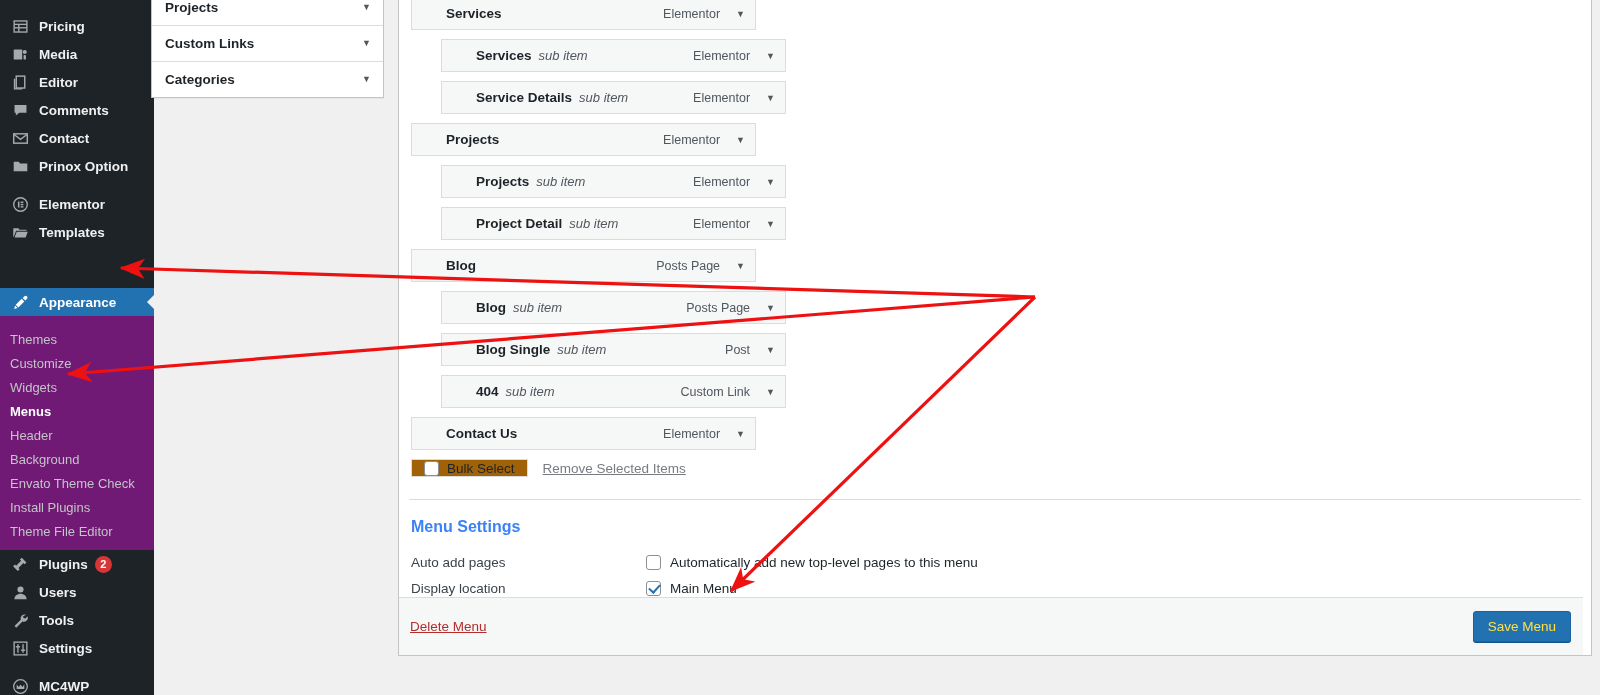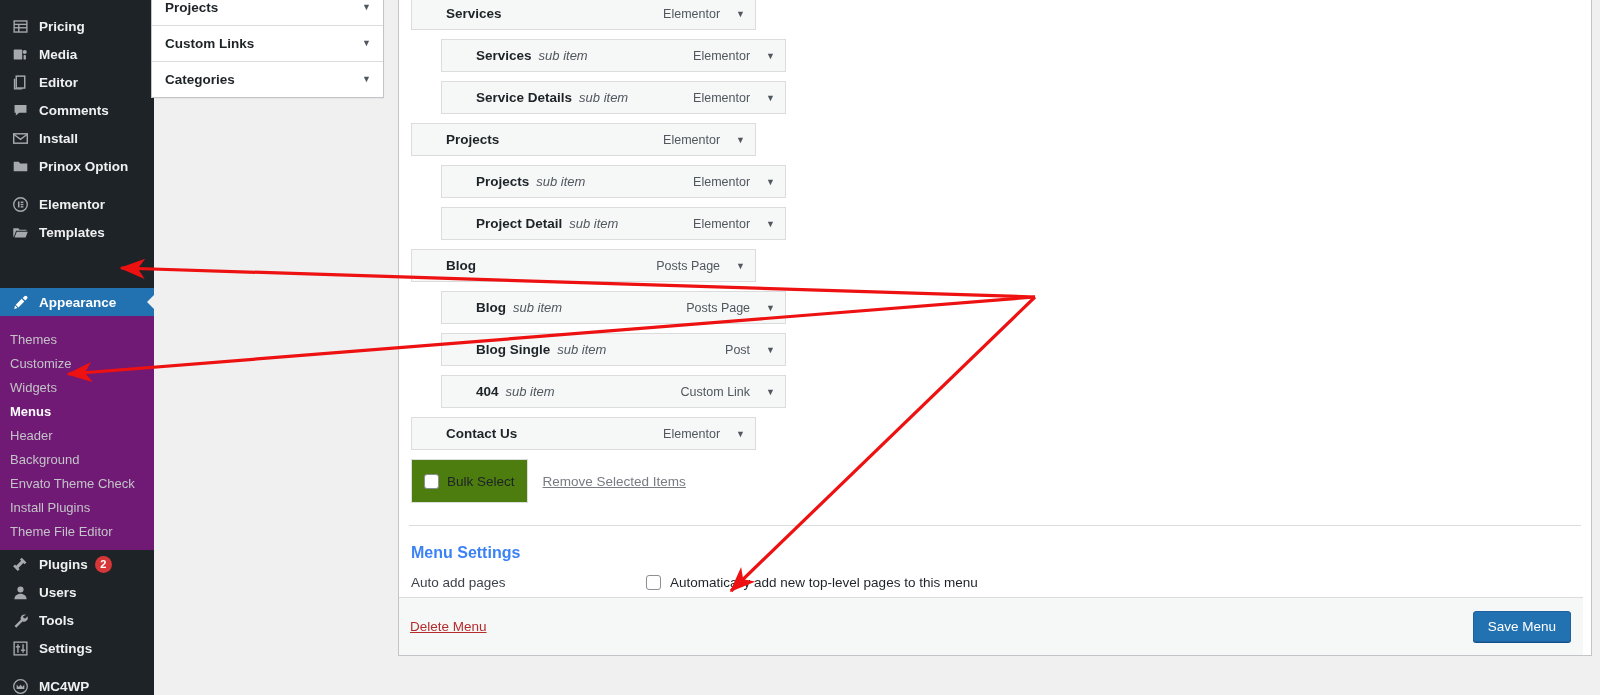--- a/index.html
+++ b/index.html
@@ -121,23 +121,23 @@
   }
   .mi-caret { color: #50575e; font-size: 9px; }
 
   
   #bulk-row {
     display: flex; align-items: center;
     margin: 9px 0 0 12px;
   }
   .bulk-box {
     display: flex; align-items: center; gap: 8px;
-    height: 44px; padding: 0 12px;
+    height: 18px; padding: 0 12px;
     border: 1px solid #dcdcde;
-    background: #4d7c0f;
+    background: #a16207;
     font-size: 13.5px; color: #1d2327;
   }
   .cb {
     width: 15px; height: 15px;
     border: 1px solid #8c8f94;
     border-radius: 3px;
     background: #fff;
     position: relative; flex: none;
   }
   .cb.checked::after {
@@ -159,21 +159,21 @@
   #divider {
     margin: 22px 10px 0 10px;
     border-top: 1px solid #dcdcde;
   }
 
   #settings { padding: 18px 0 0 12px; }
   #settings h2 {
     font-size: 16px; font-weight: 700; color: #3b82f6;
     margin-bottom: 13px;
   }
-  .set-row { display: flex; align-items: flex-start; height: 26px; }
+  .set-row { display: flex; align-items: center; height: 26px; }
   .set-label {
     width: 235px;
     font-size: 13.5px; color: #3c434a;
   }
   .set-opt { display: flex; align-items: center; gap: 9px; font-size: 13.5px; color: #1d2327; }
 
   #footer {
     position: absolute; left: 0; right: 8px; bottom: 0;
     height: 58px;
     border-top: 1px solid #dcdcde;
@@ -182,21 +182,21 @@
     padding: 0 12px 0 11px;
   }
   #delete-menu {
     font-size: 13.5px; color: #b32d2e;
     text-decoration: underline; cursor: pointer;
   }
   #save-menu {
     margin-left: auto;
     background: #2271b1;
     border: 1px solid #2160a0;
-    color: #ffffff;
+    color: #fde047;
     font-size: 13.5px;
     font-family: "Liberation Sans", sans-serif;
     padding: 7px 14px;
     border-radius: 3px;
     cursor: pointer;
     box-shadow: 0 1px 0 #12538a;
   }
 
   
   #arrows {
@@ -250,21 +250,21 @@
           </span>
           <span>Comments</span>
         </div>
         <div class="nav-item">
           <span class="ico">
             <svg viewBox="0 0 20 20" fill="none" stroke="currentColor" stroke-width="1.7">
               <rect x="2" y="4.5" width="16" height="11"></rect>
               <path d="M2 5l8 6 8-6"></path>
             </svg>
           </span>
-          <span>Install</span>
+          <span>Contact</span>
         </div>
         <div class="nav-item">
           <span class="ico">
             <svg viewBox="0 0 20 20" fill="currentColor">
               <path d="M2 4.5h6l1.5 2H18v9H2z"></path>
             </svg>
           </span>
           <span>Prinox Option</span>
         </div>
         <div class="nav-gap"></div>

